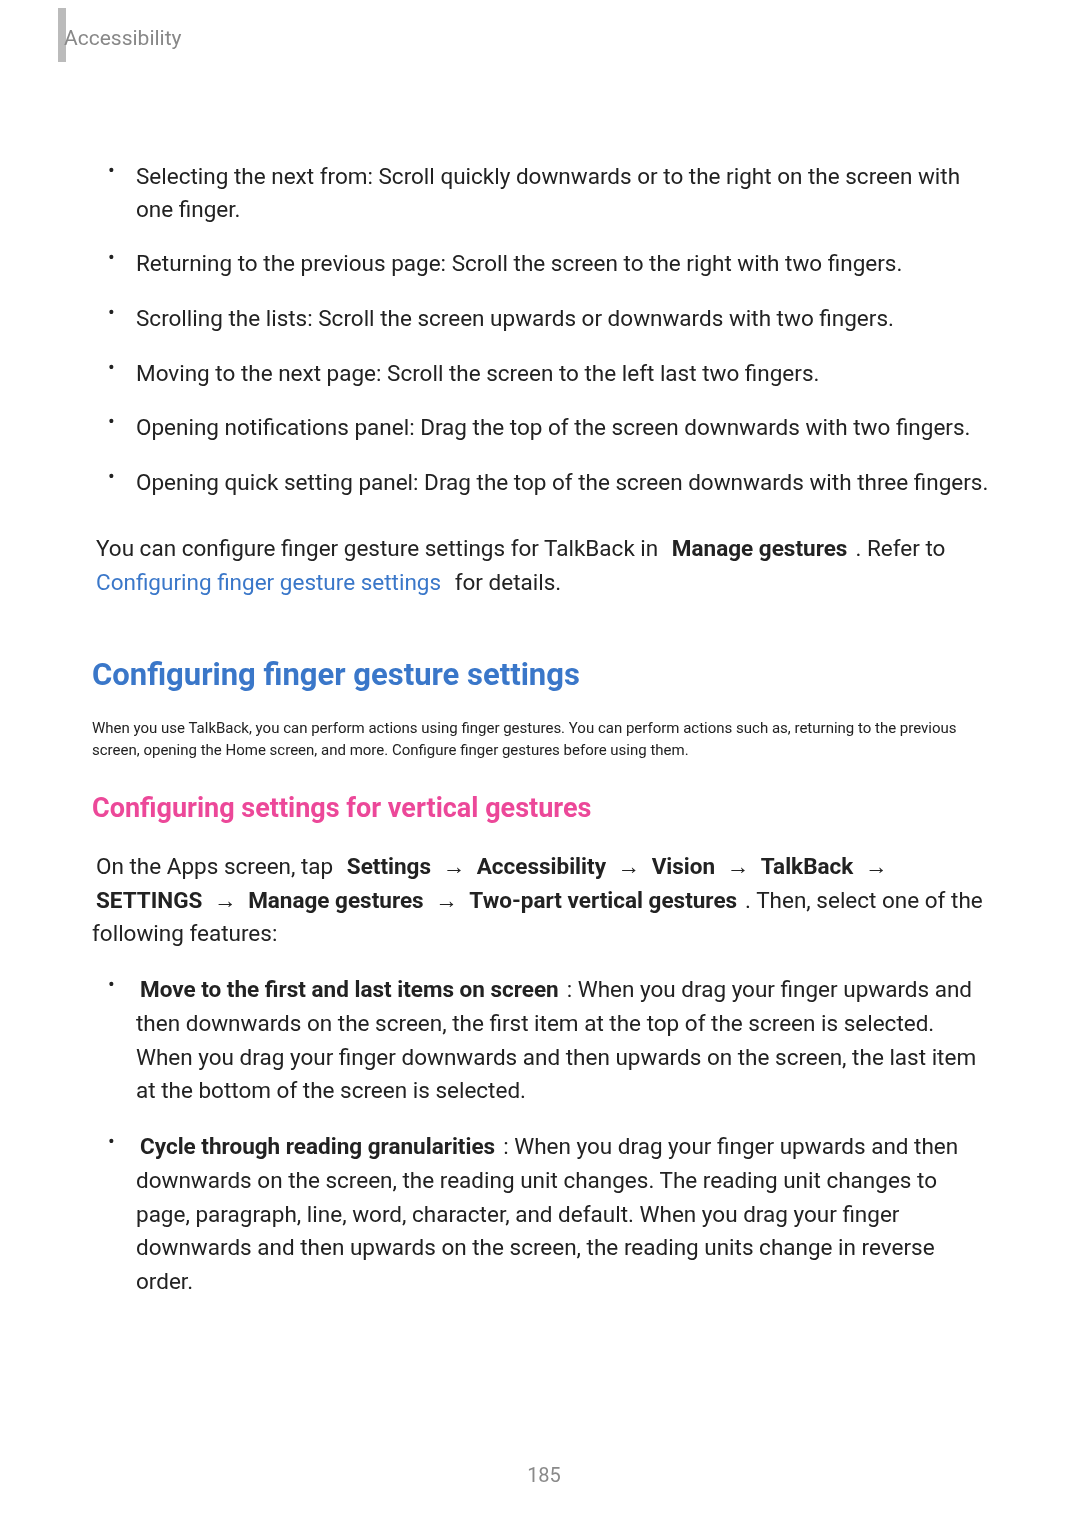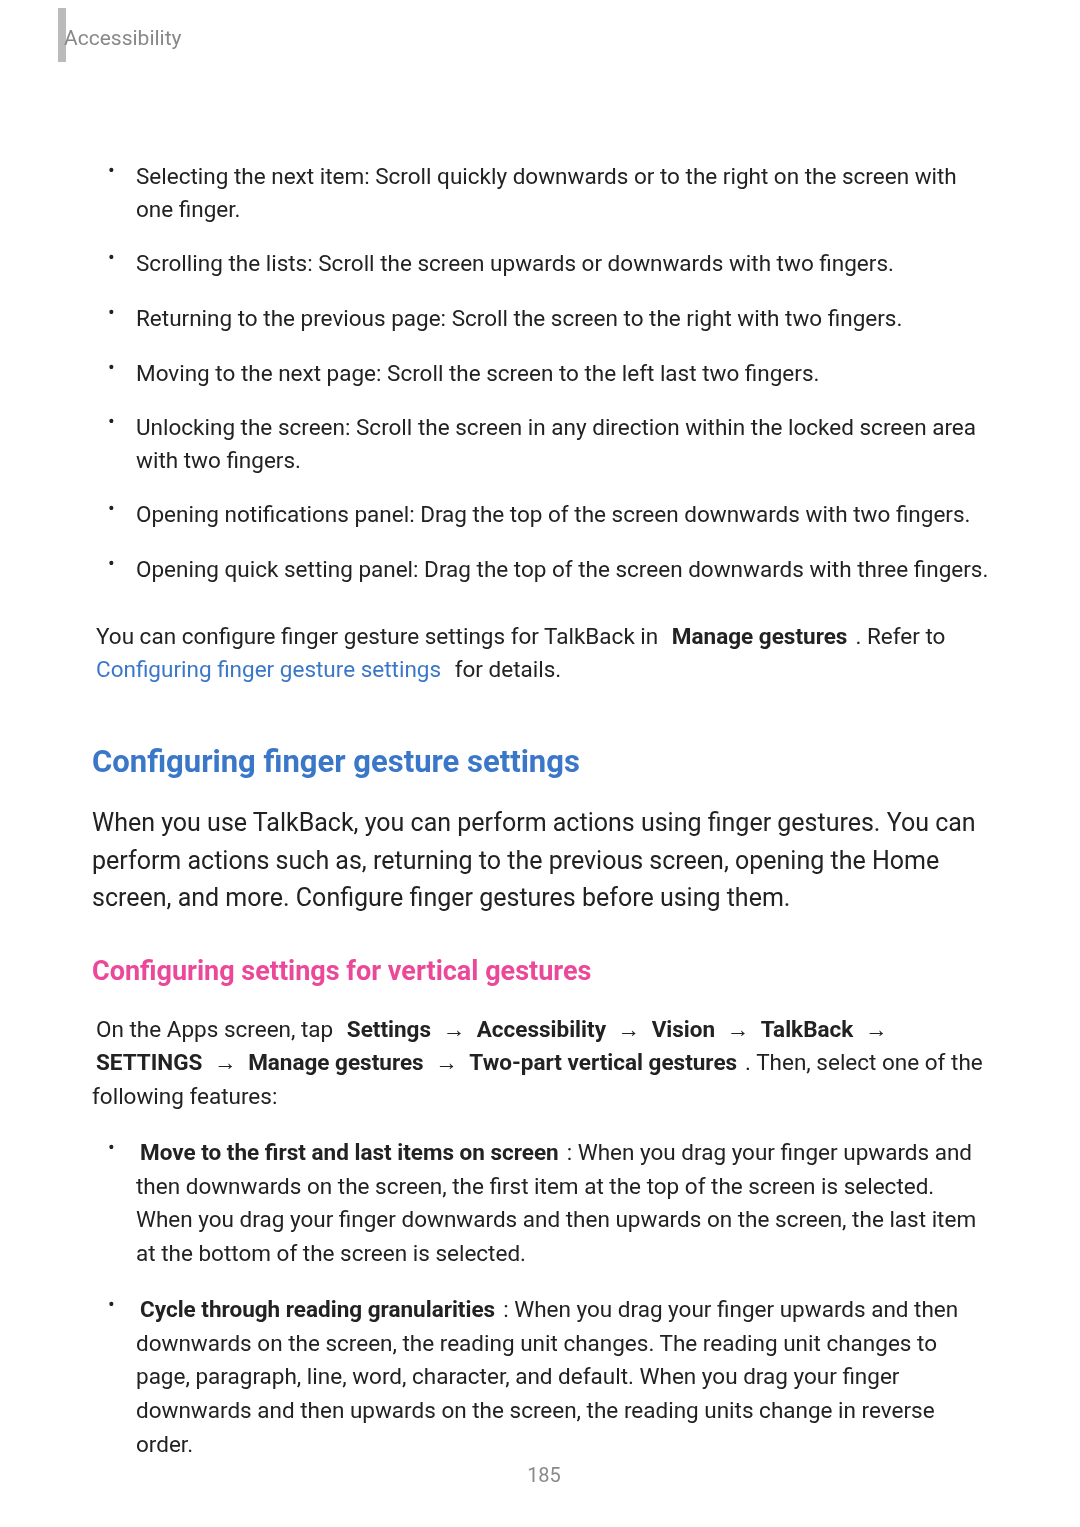--- a/index.html
+++ b/index.html
@@ -66,23 +66,23 @@
   .bold { font-weight: 700; }
   .link { color: #3a77c9; }
   h2.section-title {
     color: #3a77c9;
     font-size: 31px;
     font-weight: 700;
     margin-top: 48px;
     margin-bottom: 16px;
   }
   .section-desc {
-    font-size: 25px;
+    font-size: 15px;
     line-height: 1.5;
-    margin-bottom: 30px;
+    margin-bottom: 22px;
   }
   h3.sub-title {
     font-size: 27px;
     font-weight: 700;
     margin-top: 20px;
     margin-bottom: 18px;
     color: #ec4899;
   }
   .instr {
     font-size: 22.5px;
@@ -122,25 +122,24 @@
 <body>
 
 <div class="header-wrap">
   <div class="header-rule"></div>
   <div class="header-text header-label">Accessibility</div>
 </div>
 
 <div class="page">
 
   <ul class="gesture-list">
-    <li>Selecting the next item: Scroll quickly downwards or to the right on the screen with one finger.</li>
+    <li>Selecting the next from: Scroll quickly downwards or to the right on the screen with one finger.</li>
+    <li>Returning to the previous page: Scroll the screen to the right with two fingers.</li>
     <li>Scrolling the lists: Scroll the screen upwards or downwards with two fingers.</li>
-    <li>Returning to the previous page: Scroll the screen to the right with two fingers.</li>
     <li>Moving to the next page: Scroll the screen to the left last two fingers.</li>
-    <li>Unlocking the screen: Scroll the screen in any direction within the locked screen area with two fingers.</li>
     <li>Opening notifications panel: Drag the top of the screen downwards with two fingers.</li>
     <li>Opening quick setting panel: Drag the top of the screen downwards with three fingers.</li>
   </ul>
 
   <p class="body-para">
     <span>You can configure finger gesture settings for TalkBack in </span><span class="bold">Manage gestures</span><span>. Refer to </span><span class="link">Configuring finger gesture settings</span><span> for details.</span>
   </p>
 
   <h2 class="section-title">Configuring finger gesture settings</h2>
   <p class="section-desc">When you use TalkBack, you can perform actions using finger gestures. You can perform actions such as, returning to the previous screen, opening the Home screen, and more. Configure finger gestures before using them.</p>

